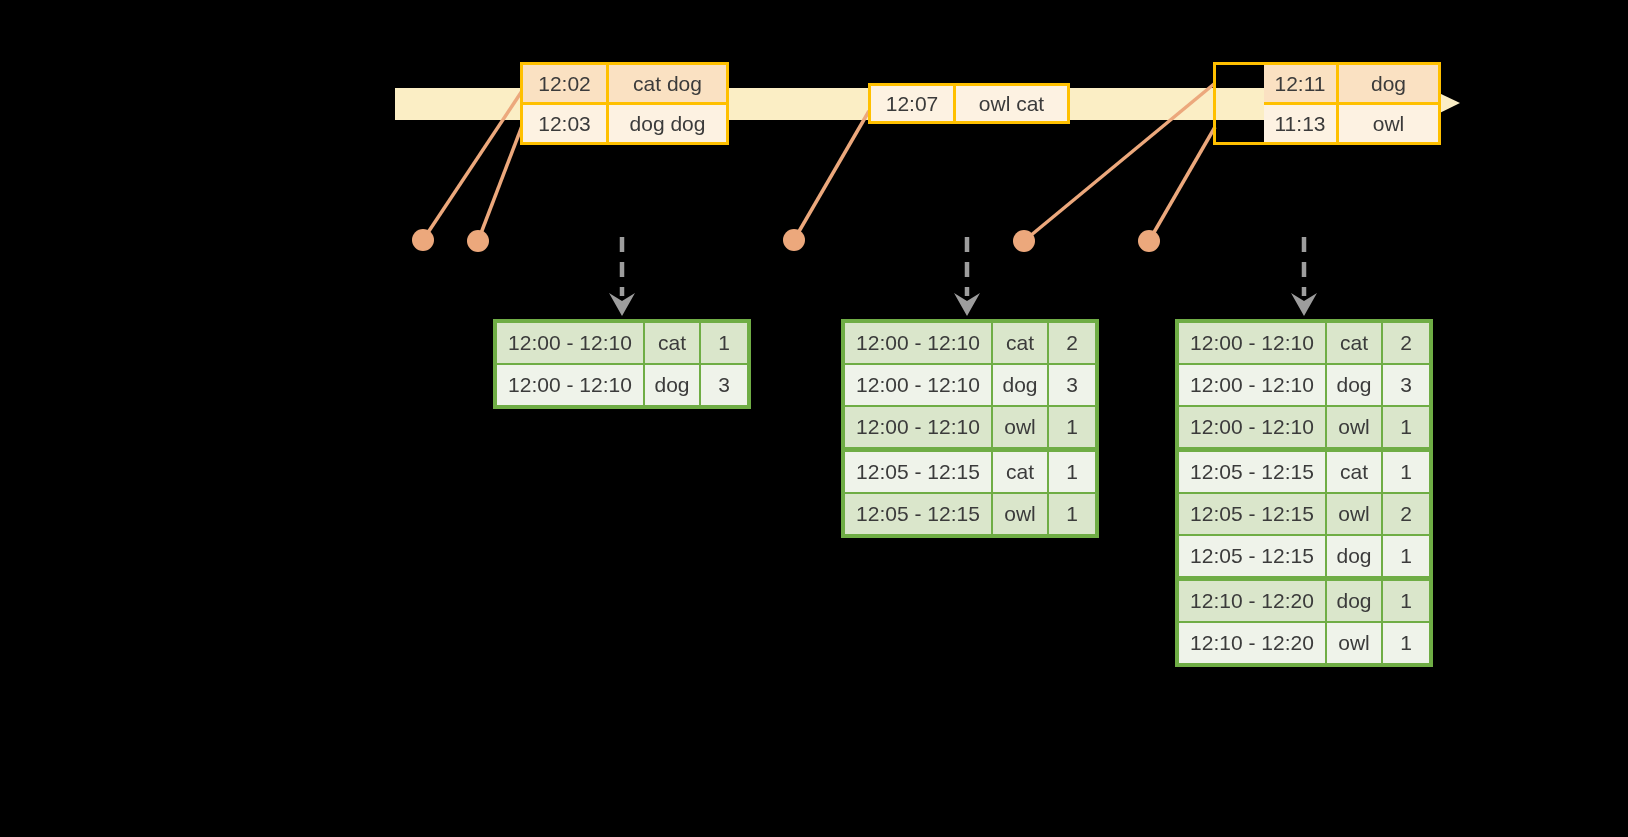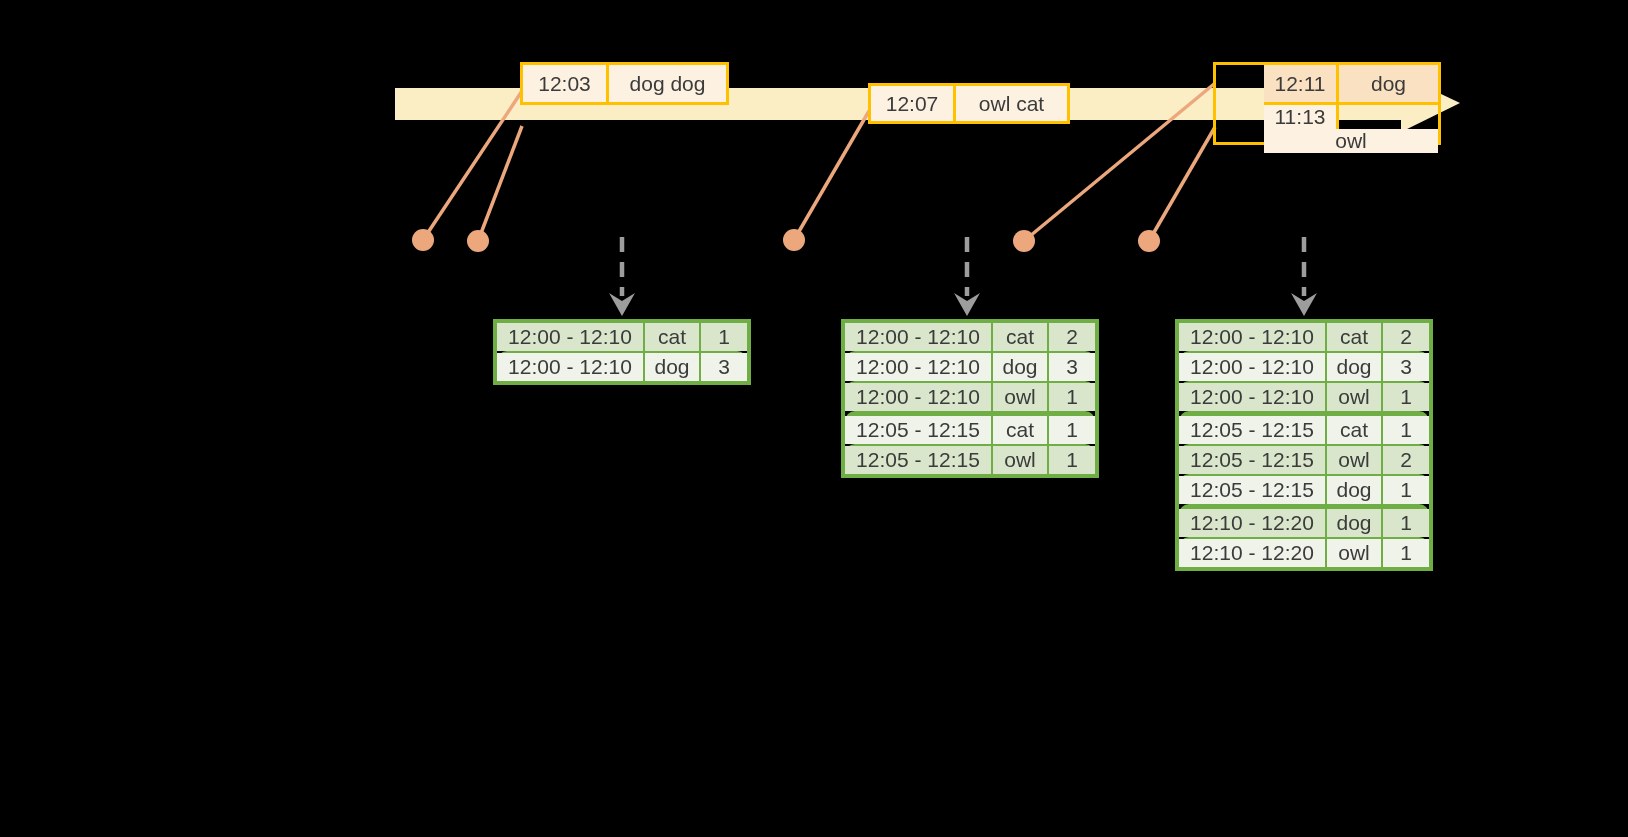--- a/index.html
+++ b/index.html
@@ -17,34 +17,34 @@
   html,body{margin:0;padding:0;background:#000;}
   #canvas{
     position:relative;width:1628px;height:837px;background:#000;overflow:hidden;
     font-family:"Liberation Sans", sans-serif;color:var(--ink);
   }
   #connector-layer{position:absolute;left:0;top:0;z-index:1;}
 
   
   .ebox{position:absolute;z-index:2;border:3px solid var(--gold);}
   .erow{display:flex;height:37px;}
-  .erow + .erow{border-top:3px solid var(--gold);flex-direction:column;}
+  .erow + .erow{border-top:3px solid var(--gold);}
   .ebox2 .erow{height:35px;}
   .ecell{display:flex;align-items:center;justify-content:center;font-size:21px;}
   .etime{border-right:3px solid var(--gold);}
   .ebox1 .etime{width:83px;}
   .ebox2 .etime{width:82px;}
   .ebox3 .etime{width:72px;}
   .ewords{flex:1;}
   .peach .ecell{background:var(--peach);}
   .cream .ecell{background:var(--cream);}
 
   
   .gtable{position:absolute;z-index:2;width:250px;border:4px solid var(--green);}
-  .grow{display:flex;height:28px;border-radius:10px;}
+  .grow{display:flex;height:40px;}
   .grow + .grow{border-top:2px solid var(--green);}
   .grow.gsep{border-top:5px solid var(--green);}
   .gcell{display:flex;align-items:center;justify-content:center;font-size:21px;}
   .gtime{width:146px;border-right:2px solid var(--green);}
   .gword{width:54px;border-right:2px solid var(--green);}
   .gcount{flex:1;}
   .dark .gcell{background:var(--gdark);}
   .light .gcell{background:var(--glight);}
 </style>
 </head>
@@ -79,20 +79,24 @@
       <line x1="1304" y1="237" x2="1304" y2="296"></line>
     </g>
     <g fill="#9D9D9D">
       <polygon points="609,293 622,301 635,293 622,316"></polygon>
       <polygon points="954,293 967,301 980,293 967,316"></polygon>
       <polygon points="1291,293 1304,301 1317,293 1304,316"></polygon>
     </g>
   </svg>
 
   <div class="ebox ebox1" style="left:520px;top:62px;width:203px;">
+    <div class="erow peach">
+      <div class="ecell etime">12:02</div>
+      <div class="ecell ewords">cat dog</div>
+    </div>
     <div class="erow cream">
       <div class="ecell etime">12:03</div>
       <div class="ecell ewords">dog dog</div>
     </div>
   </div>
 
   <div class="ebox ebox2" style="left:868px;top:83px;width:196px;">
     <div class="erow cream">
       <div class="ecell etime">12:07</div>
       <div class="ecell ewords">owl cat</div>

